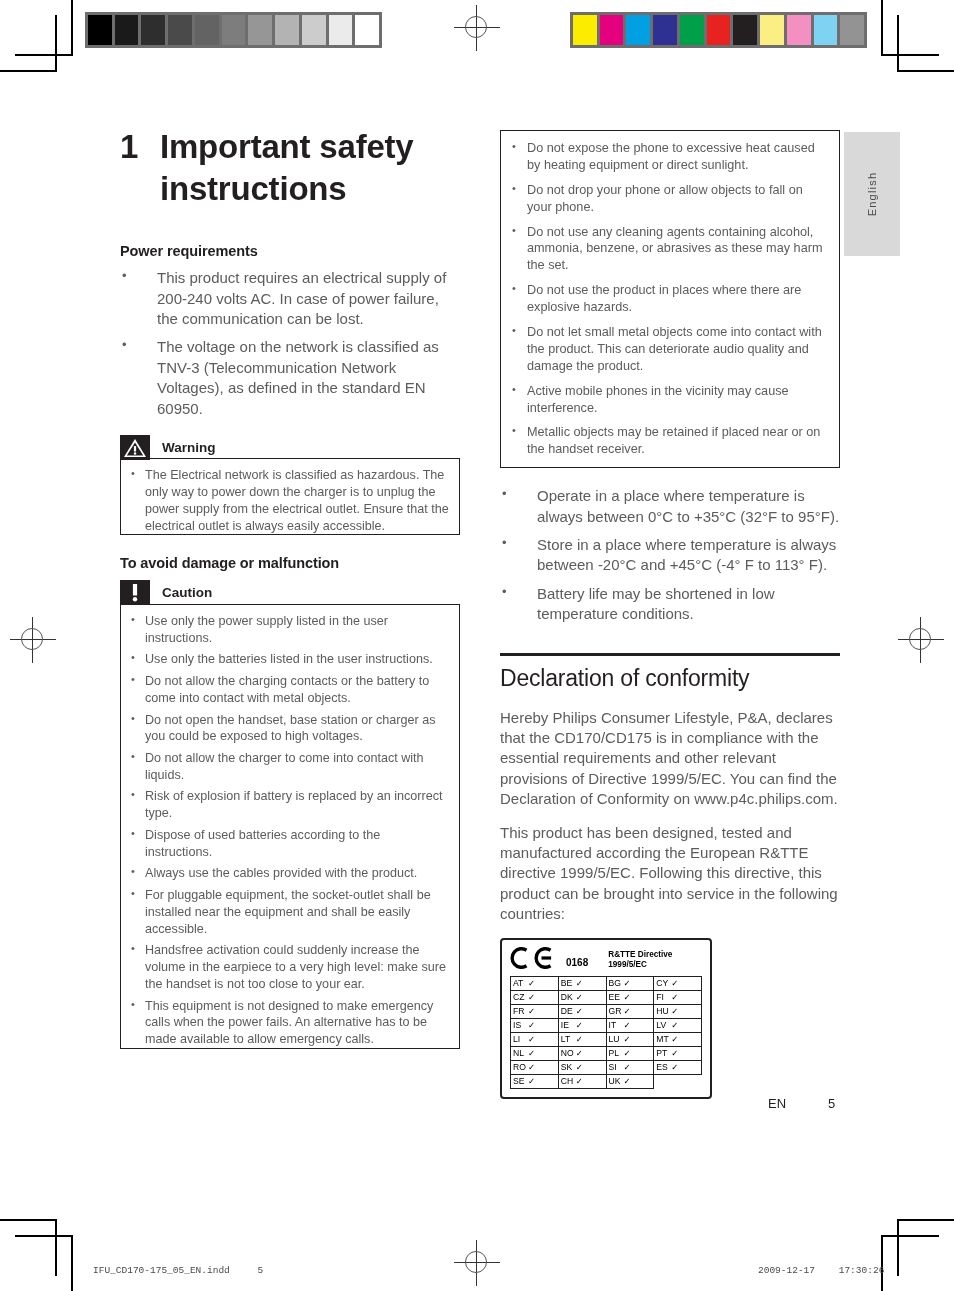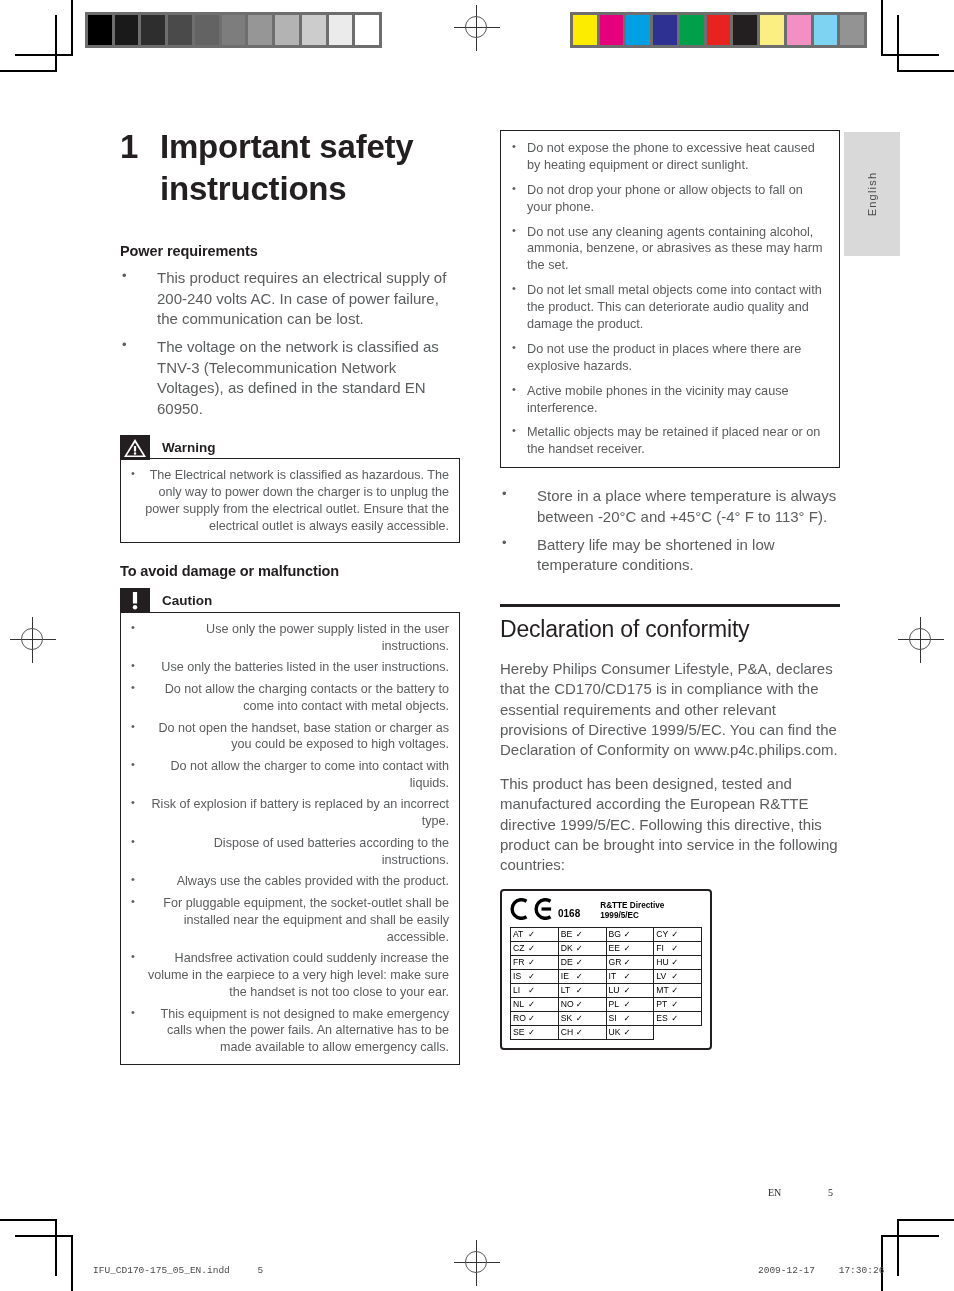--- a/index.html
+++ b/index.html
@@ -147,23 +147,22 @@
   .notelabel {
     font-size: 13.5px;
     font-weight: bold;
     color: #231f20;
     margin-left: 12px;
   }
   .notebody {
     border: 1.5px solid #231f20;
     border-top: 1.5px solid #231f20;
     margin-top: -1.5px;
-    padding: 8px 10px 8px 8px;
+    padding: 8px 10px 0 8px;
     box-sizing: border-box;
-    text-align: right;
   }
   .notebody ul {
     list-style: none;
     margin: 0;
     padding: 0;
   }
   .notebody ul li {
     position: relative;
     padding-left: 16px;
     font-size: 12.6px;
@@ -260,21 +259,21 @@
   .ce-mark {
     display: flex;
     align-items: baseline;
     color: #000;
   }
   .ce-mark svg { display:block; }
   .ce-num {
     font-size: 10px;
     font-weight: bold;
     color: #000;
-    margin-left: 2px;
+    margin-left: 10px;
     align-self: flex-end;
     margin-bottom: 1px;
     text-align: right;
   }
   .ce-dir {
     margin-left: 20px;
     font-size: 8.2px;
     font-weight: bold;
     line-height: 1.22;
     color: #000;
@@ -296,24 +295,23 @@
     white-space: nowrap;
   }
   table.ce-table td.empty { border: none; }
   table.ce-table td span.cc { display: inline-block; min-width: 15px; }
   table.ce-table td span.tick { font-size: 8.5px; }
 
   
   .page-num {
     position: absolute;
     left: 768px;
-    top: 1187px;
-    font-size: 10px;
+    top: 1096px;
+    font-size: 13px;
     color: #231f20;
-    font-family: Liberation Serif, serif;
   }
   .page-num .pg {
     position: absolute;
     left: 60px;
     top: 0;
   }
   .print-footer {
     position: absolute;
     font-family: "Liberation Mono", monospace;
     font-size: 9.5px;
@@ -464,28 +462,29 @@
 
   </div>
 
   <div class="col-right">
 
     <div class="plainbox">
       <ul id="right-top-items">
           <li>Do not expose the phone to excessive heat caused by heating equipment or direct sunlight.</li>
           <li>Do not drop your phone or allow objects to fall on your phone.</li>
           <li>Do not use any cleaning agents containing alcohol, ammonia, benzene, or abrasives as these may harm the set.</li>
+          <li>Do not use the product in places where there are explosive hazards.</li>
           <li>Do not let small metal objects come into contact with the product. This can deteriorate audio quality and damage the product.</li>
-          <li>Do not use the product in places where there are explosive hazards.</li>
           <li>Active mobile phones in the vicinity may cause interference.</li>
           <li>Metallic objects may be retained if placed near or on the handset receiver.</li>
         </ul>
     </div>
 
     <ul class="body-list" id="temp-items">
+        <li>Operate in a place where temperature is always between 0°C to +35°C (32°F to 95°F).</li>
         <li>Store in a place where temperature is always between -20°C and +45°C (-4° F to 113° F).</li>
         <li>Battery life may be shortened in low temperature conditions.</li>
       </ul>
 
     <div class="sec-rule"></div>
     <h2 class="section">Declaration of conformity</h2>
     <div id="decl-paras">
         <p class="para">Hereby Philips Consumer Lifestyle, P&amp;A, declares that the CD170/CD175 is in compliance with the essential requirements and other relevant provisions of Directive 1999/5/EC. You can find the Declaration of Conformity on www.p4c.philips.com.</p>
         <p class="para">This product has been designed, tested and manufactured according the European R&amp;TTE directive 1999/5/EC. Following this directive, this product can be brought into service in the following countries:</p>
       </div>

